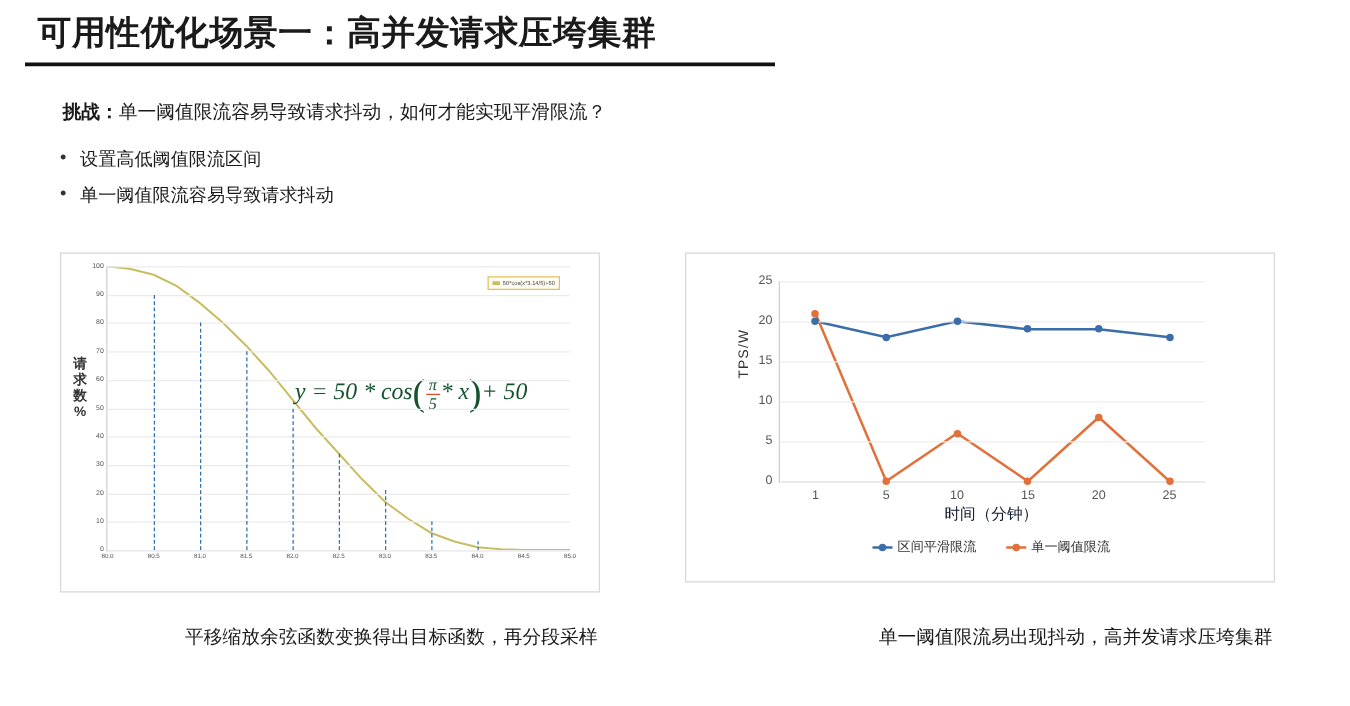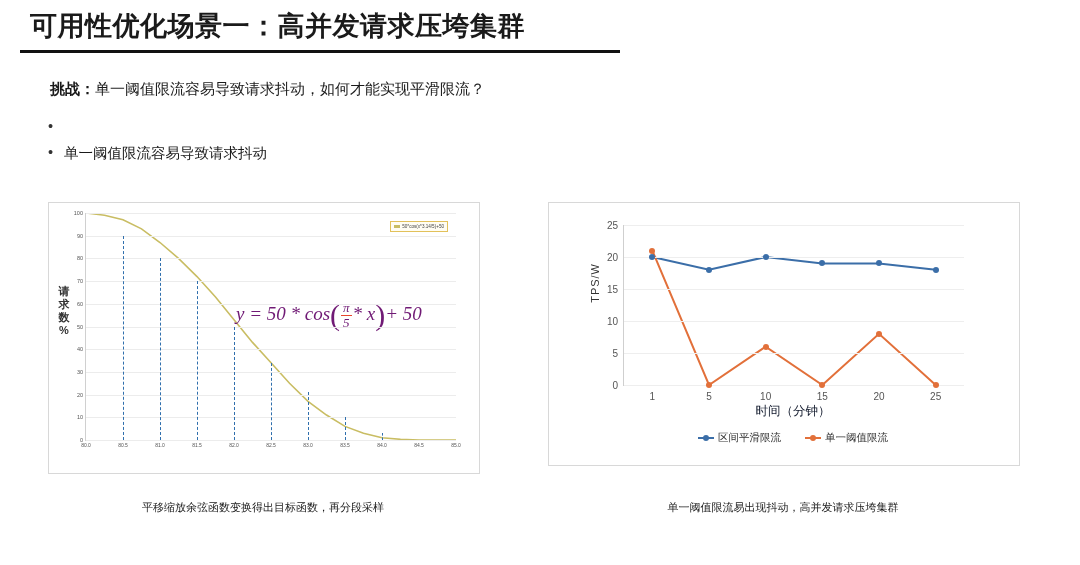--- a/index.html
+++ b/index.html
@@ -15,35 +15,35 @@
   .bullets{position:absolute;left:48px;top:118px;font-size:14.5px;color:#1a1a1a;}
   .bullet-row{display:flex;align-items:flex-start;margin-bottom:10px;}
   .bullet-dot{width:16px;text-align:left;color:#333;}
   .bullet-text{}
 
   
   .panel{position:absolute;border:1px solid #d8d8d8;background:#fff;}
   #left-panel{left:48px;top:202px;width:430px;height:270px;}
   #right-panel{left:548px;top:202px;width:470px;height:262px;}
 
-  .cap{position:absolute;font-size:11px;color:#1a1a1a;text-align:center;}
+  .cap{position:absolute;font-size:15px;color:#1a1a1a;text-align:right;}
   #left-cap{left:48px;top:500px;width:430px;}
   #right-cap{left:548px;top:500px;width:470px;}
 
   
   .lc-plot{position:absolute;left:36px;top:10px;width:370px;height:227px;border-left:1px solid #d0d0d0;border-bottom:1px solid #d0d0d0;}
   .lc-ylab{position:absolute;left:4px;top:82px;width:22px;font-size:11px;line-height:13px;color:#333;font-weight:bold;text-align:center;}
   .lc-ytick{position:absolute;right:100%;margin-right:3px;transform:translateY(-50%);font-size:5.5px;color:#555;white-space:nowrap;}
   .lc-xtick{position:absolute;top:100%;margin-top:2px;transform:translateX(-50%);font-size:5px;color:#555;white-space:nowrap;}
   .lc-grid{position:absolute;left:0;right:0;height:1px;background:#ececec;}
   .lc-dash{position:absolute;width:0;border-left:1.3px dashed #2f6fad;bottom:0;}
   .lc-xaxis-title{position:absolute;left:36px;top:242px;width:370px;text-align:center;font-size:9.5px;color:#333;}
   .lc-legend{position:absolute;right:8px;top:8px;border:1px solid #e2c15a;background:#fffdf3;font-size:4.6px;color:#444;padding:2px 3px;display:flex;align-items:center;gap:2px;}
   .lc-legend i{display:inline-block;width:6px;height:3px;background:#c9bd63;}
-  .formula{position:absolute;left:150px;top:88px;font-family:"Liberation Serif",serif;font-style:italic;color:#701a75;font-size:19px;white-space:nowrap;}
+  .formula{position:absolute;left:150px;top:88px;font-family:"Liberation Serif",serif;font-style:italic;color:#14532d;font-size:19px;white-space:nowrap;}
   .frac{display:inline-flex;flex-direction:column;align-items:center;vertical-align:middle;font-size:13px;line-height:1.05;margin:0 1px;}
   .frac .num{padding:0 2px;}
   .frac .den{border-top:1px solid #e8452c;padding:0 2px;}
   .paren{font-size:30px;font-style:normal;vertical-align:middle;line-height:0.8;}
 
   
   .rc-plot{position:absolute;left:74px;top:22px;width:340px;height:160px;border-left:1px solid #cfcfcf;border-bottom:1px solid #cfcfcf;}
   .rc-grid{position:absolute;left:0;right:0;height:1px;background:#eee;}
   .rc-ytick{position:absolute;right:100%;margin-right:6px;transform:translateY(-50%);font-size:10px;color:#555;}
   .rc-xtick{position:absolute;top:100%;margin-top:6px;transform:translateX(-50%);font-size:10px;color:#555;}
@@ -61,20 +61,21 @@
 <div class="slide-title">可用性优化场景一：高并发请求压垮集群</div>
 <div class="title-rule"></div>
 
 <div class="challenge">
   <b>挑战：</b><span>单一阈值限流容易导致请求抖动，如何才能实现平滑限流？</span>
 </div>
 
 <div class="bullets">
   <div class="bullet-row">
     <span class="bullet-dot">•</span>
+    <span class="bullet-text">设置高低阈值限流区间</span>
   </div>
   <div class="bullet-row">
     <span class="bullet-dot">•</span>
     <span class="bullet-text">单一阈值限流容易导致请求抖动</span>
   </div>
 </div>
 
 <div class="panel" id="left-panel">
   <div class="lc-ylab">请<br>求<br>数<br>%</div>
   <div class="lc-plot" id="lc-plot">

